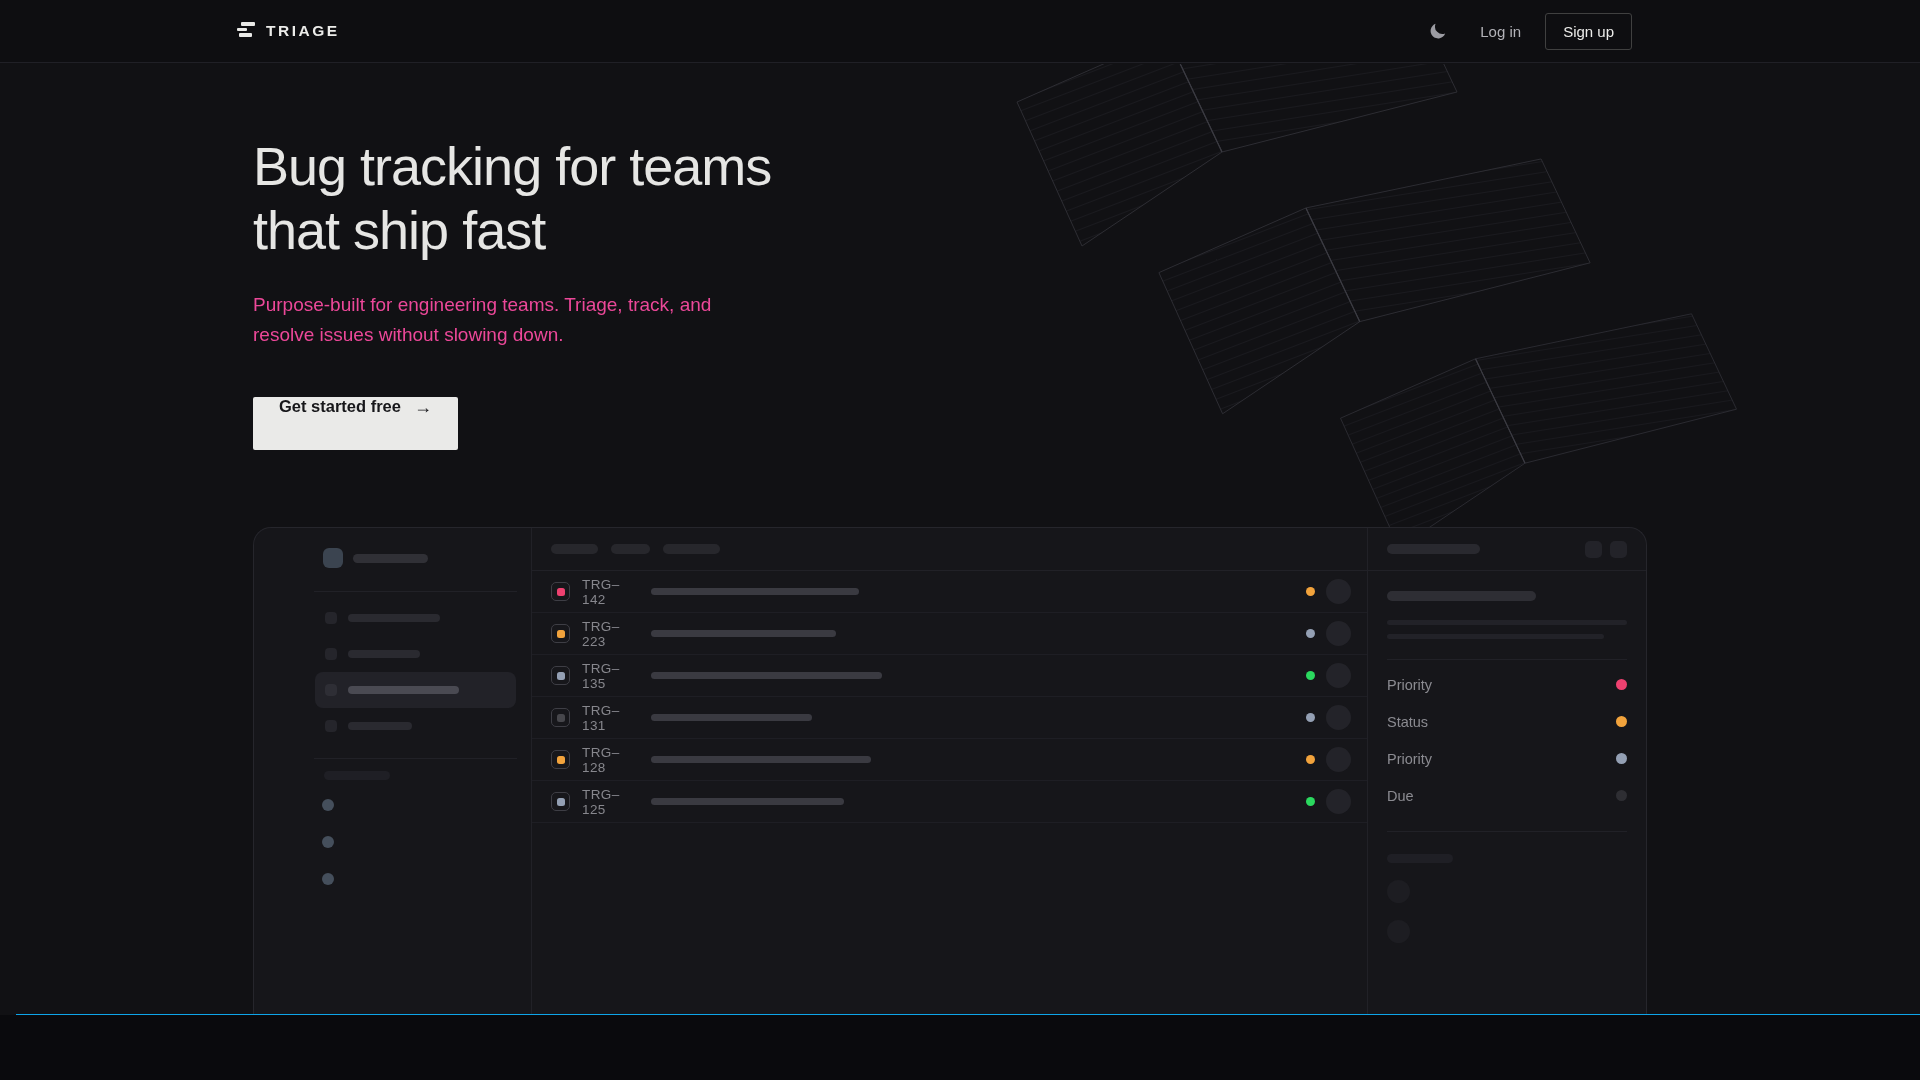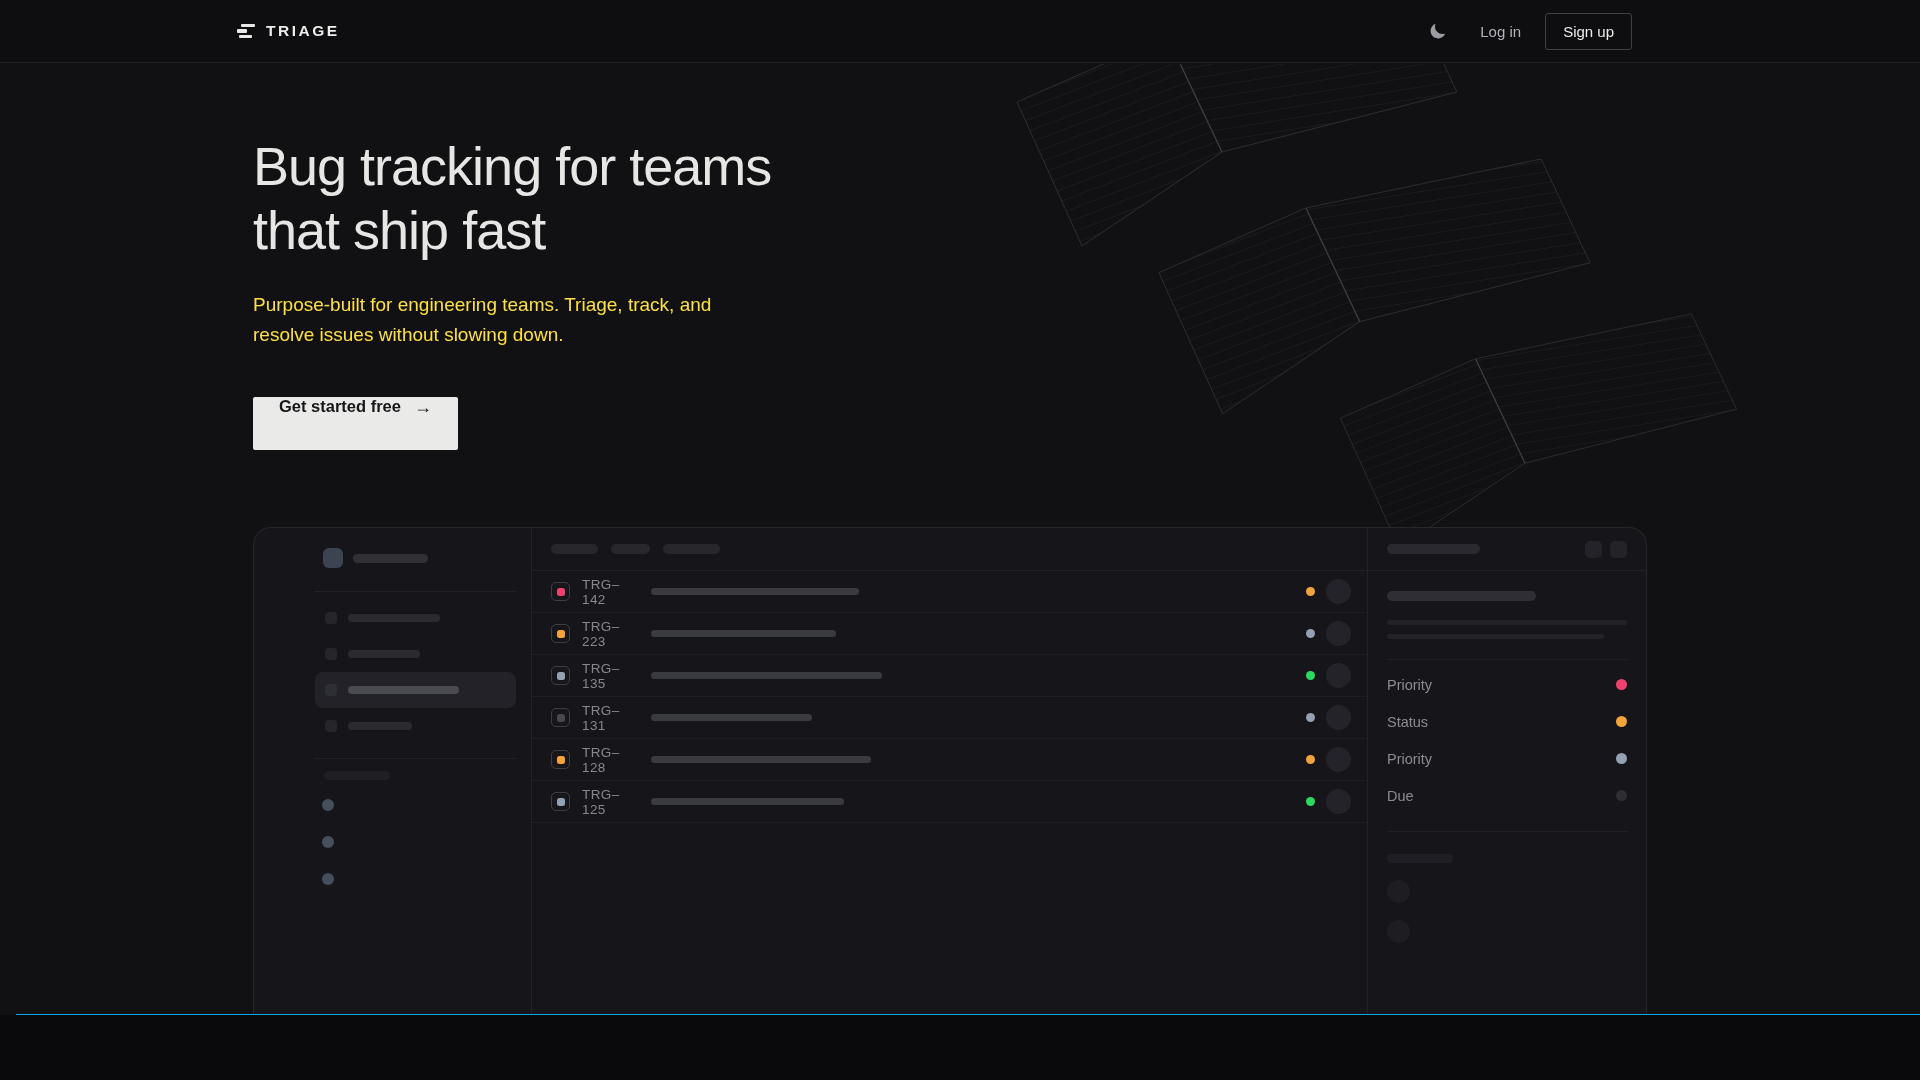--- a/index.html
+++ b/index.html
@@ -3,41 +3,41 @@
 <meta charset="utf-8">
 <style>
   html,body{margin:0;padding:0;background:#0a0a0d;}
   .page{position:relative;width:1920px;height:1080px;overflow:hidden;background:#111114;
         font-family:"Liberation Sans",sans-serif;-webkit-font-smoothing:antialiased;}
 
   
   .topnav{position:absolute;top:0;left:0;right:0;height:63px;background:#0e0e11;
           border-bottom:1px solid #202026;display:flex;align-items:center;
           justify-content:space-between;padding:0 288px 0 237px;box-sizing:border-box;z-index:6;}
-  .brand{display:flex;align-items:center;gap:11px;cursor:pointer;}
+  .brand{display:flex;gap:11px;cursor:pointer;}
   .logo{display:flex;flex-direction:column;gap:2px;width:18px;}
   .logo i{display:block;height:3.5px;background:#e9e9e7;border-radius:1px;}
   .logo i:nth-child(1){width:14px;margin-left:4px;}
   .logo i:nth-child(2){width:10px;margin-left:0;}
   .logo i:nth-child(3){width:13px;margin-left:2px;}
   .brand-name{font-size:15.5px;font-weight:700;letter-spacing:2.5px;color:#ececea;}
   .nav-right{display:flex;align-items:center;}
   .theme-btn{background:none;border:none;padding:4px;margin-right:28px;cursor:pointer;display:flex;}
   .login{font-size:15px;color:#b2b2b8;margin-right:24px;text-decoration:none;cursor:pointer;}
   .signup{background:transparent;border:1px solid #404040;border-radius:3px;color:#ececea;
           font-size:15px;font-family:inherit;padding:9px 17px;cursor:pointer;}
 
   
   .hero{position:absolute;top:64px;left:16px;right:0;height:950px;background:#111114;
         border-bottom:2px solid #0ea5e9;overflow:hidden;}
   .wire{position:absolute;left:988px;top:-2px;z-index:1;}
   .hero h1{position:absolute;left:237px;top:70px;margin:0;font-size:54px;line-height:64px;
            font-weight:500;letter-spacing:-1px;color:#e6e6e4;z-index:2;}
   .hero .sub{position:absolute;left:237px;top:226px;margin:0;max-width:505px;font-size:19px;
-             line-height:30px;color:#fde047;z-index:2;}
+             line-height:30px;color:#ec4899;z-index:2;}
   .cta{position:absolute;left:237px;top:333px;height:53px;display:flex;align-items:flex-start;gap:13px;
        background:#eaeae8;color:#17171a;border:none;border-radius:2px;padding:0 26px;
        font-size:16.5px;font-weight:700;font-family:inherit;cursor:pointer;z-index:2;}
   .cta .arrow{font-size:18px;font-weight:400;}
 
   
   .app-card{position:absolute;left:237px;top:463px;width:1394px;height:487px;box-sizing:border-box;
             background:#16161a;border:1px solid #26262c;border-bottom:none;
             border-radius:18px 18px 0 0;display:flex;z-index:3;padding-left:46px;}
   .skel{background:#2a2a30;border-radius:5px;}

